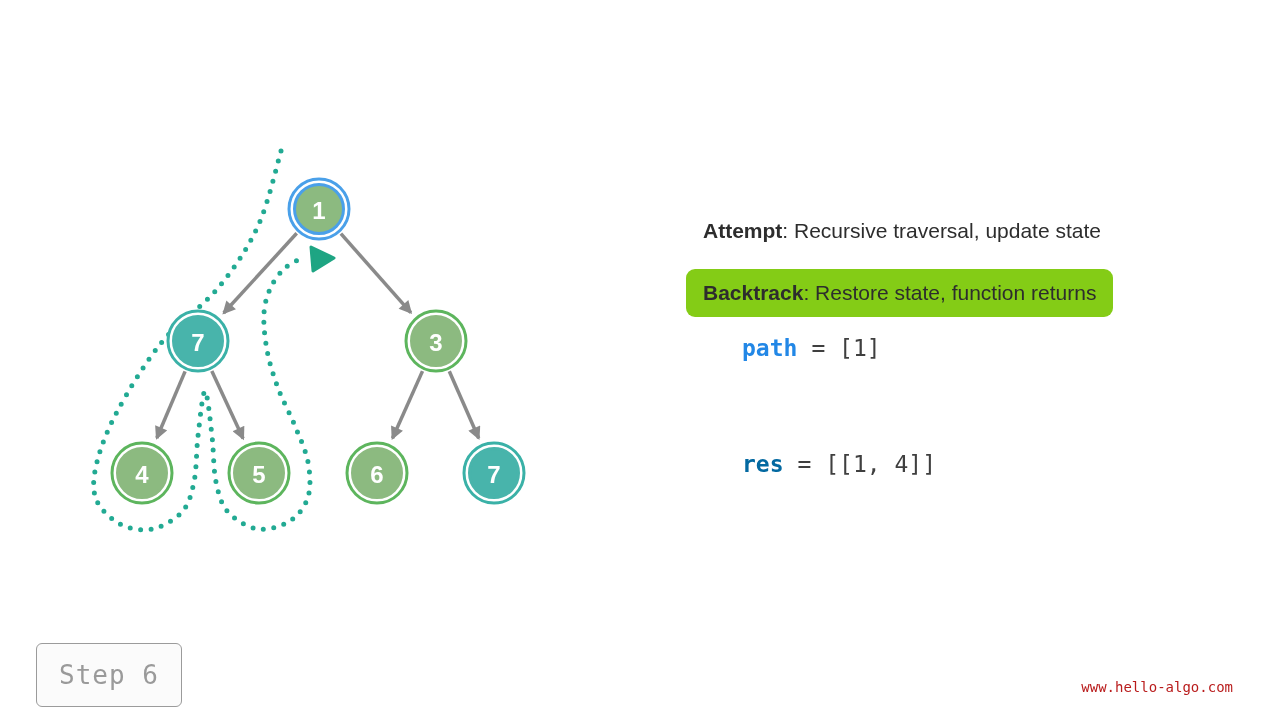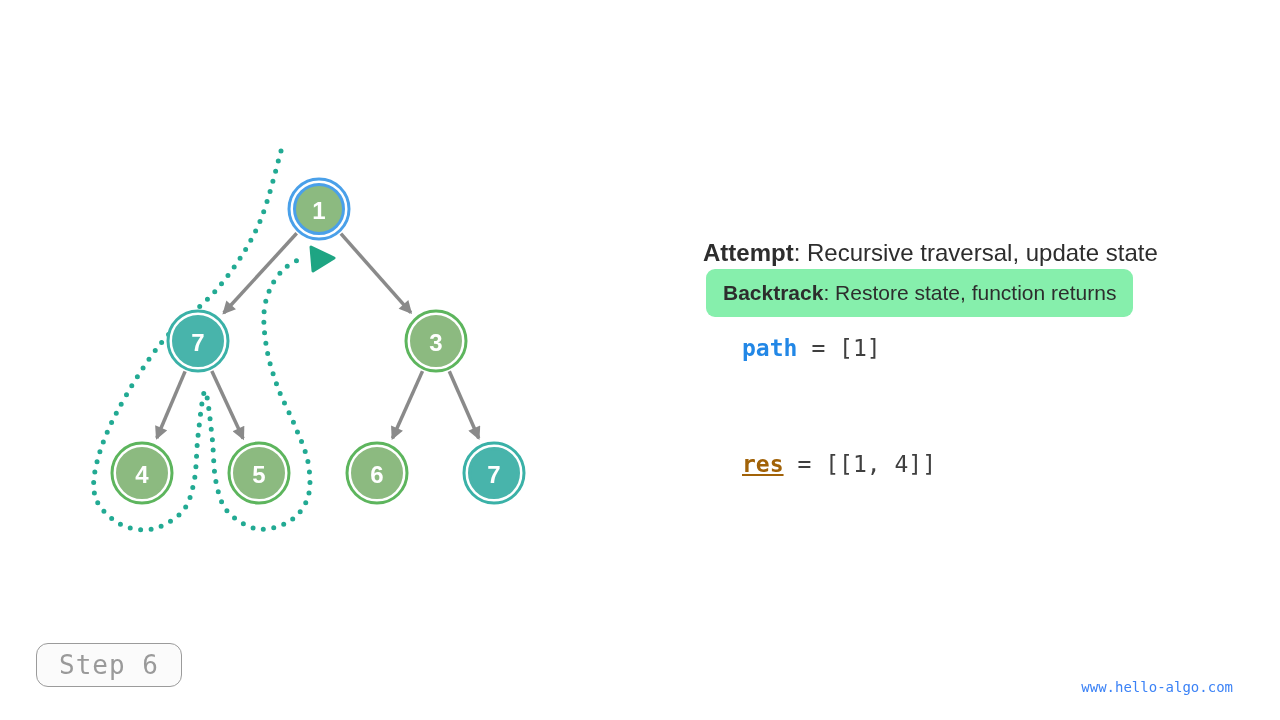--- a/index.html
+++ b/index.html
@@ -2,51 +2,51 @@
 <html><head>
 <meta charset="utf-8">
 <style>
   html,body{margin:0;padding:0;}
   body{
     width:1280px;height:720px;position:relative;overflow:hidden;
     background:#ffffff;font-family:"Liberation Sans",sans-serif;
   }
   #tree-svg{position:absolute;left:0;top:0;}
   .legend-line{
-    position:absolute;left:703px;top:240px;
-    font-size:24px;line-height:26px;color:#2d2d2d;white-space:pre;
+    position:absolute;left:703px;top:218px;
+    font-size:21px;line-height:26px;color:#2d2d2d;white-space:pre;
   }
   .legend-line .lbl{font-weight:bold;}
   .backtrack-box{
-    position:absolute;left:706px;top:269px;
-    background:#86efac;border-radius:9px;padding:11px 17px;
+    position:absolute;left:686px;top:269px;
+    background:#84cc16;border-radius:9px;padding:11px 17px;
     font-size:21px;line-height:26px;color:#2d2d2d;white-space:pre;
   }
   .backtrack-box .lbl{font-weight:bold;}
   .code-line{
     position:absolute;left:742px;white-space:pre;
     font-family:"DejaVu Sans Mono",monospace;
     font-size:23px;line-height:28px;color:#3f3f3f;
   }
   .code-line .var{font-weight:bold;}
   .code-line .rest{margin-left:14px;}
   #path-line{top:334px;}
   #res-line{top:450px;}
   #path-line .var{color:#2287e6;}
-  #res-line .var{color:#a16207;text-decoration:underline;}
+  #res-line .var{color:#0369a1;}
   .step-badge{
-    position:absolute;left:36px;top:643px;width:146px;height:44px;
-    background:#fbfbfb;border:1.5px solid #9b9b9b;border-radius:12px;
+    position:absolute;left:36px;top:643px;width:146px;height:64px;
+    background:#fbfbfb;border:1.5px solid #9b9b9b;border-radius:6px;
     display:flex;align-items:center;justify-content:center;
     font-family:"DejaVu Sans Mono",monospace;font-size:26px;color:#9a9a9a;
     box-sizing:border-box;letter-spacing:1px;
   }
   .watermark{
     position:absolute;right:47px;top:679px;
-    font-family:"DejaVu Sans Mono",monospace;font-size:14px;color:#3b82f6;
+    font-family:"DejaVu Sans Mono",monospace;font-size:14px;color:#b91c1c;
   }
 </style>
 </head>
 <body>
 
 <svg id="tree-svg" width="620" height="600" viewBox="0 0 620 600">
   <defs>
     <marker id="arrowhead" viewBox="0 0 10 10" refX="8.5" refY="5" markerUnits="userSpaceOnUse" markerWidth="15" markerHeight="13" orient="auto-start-reverse">
       <path d="M 0 0 L 10 5 L 0 10 z" fill="#8a8a8a"></path>
     </marker>

